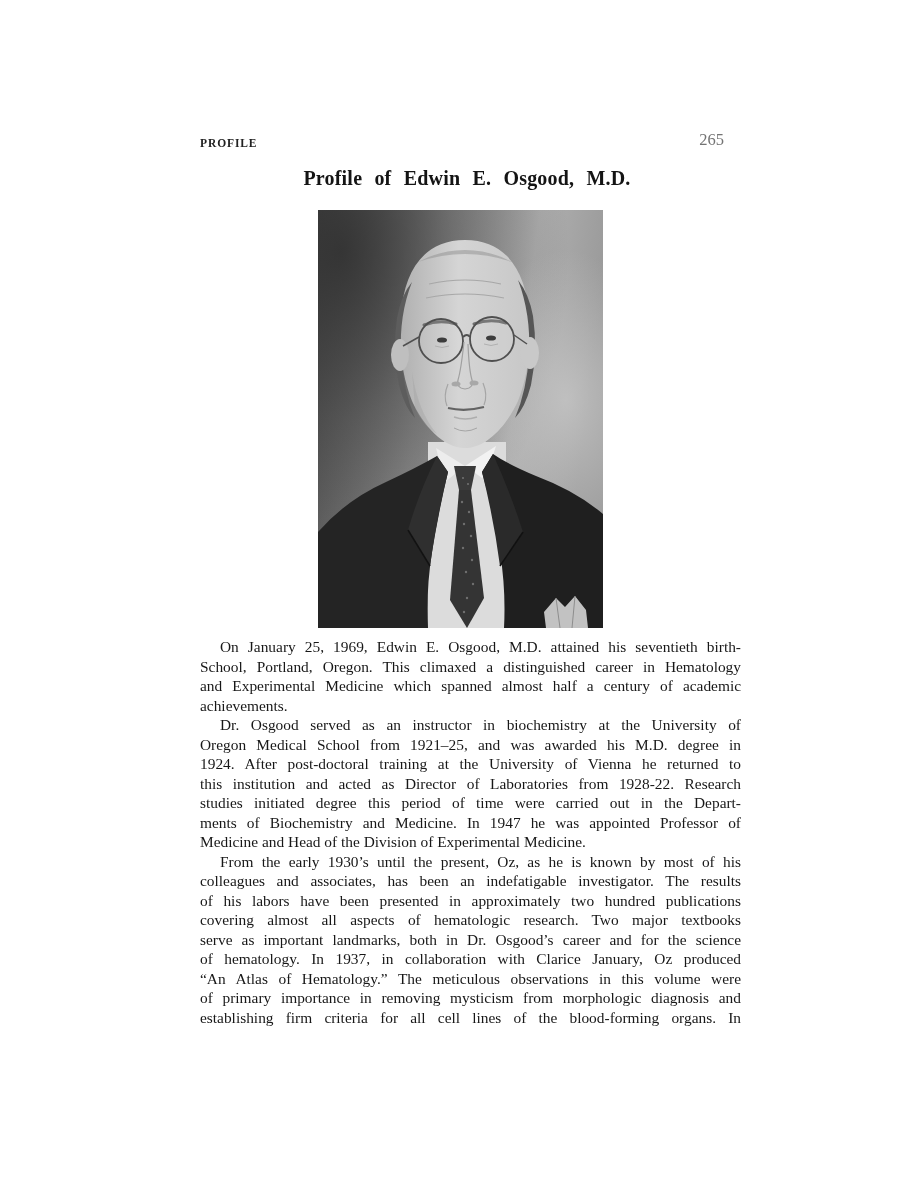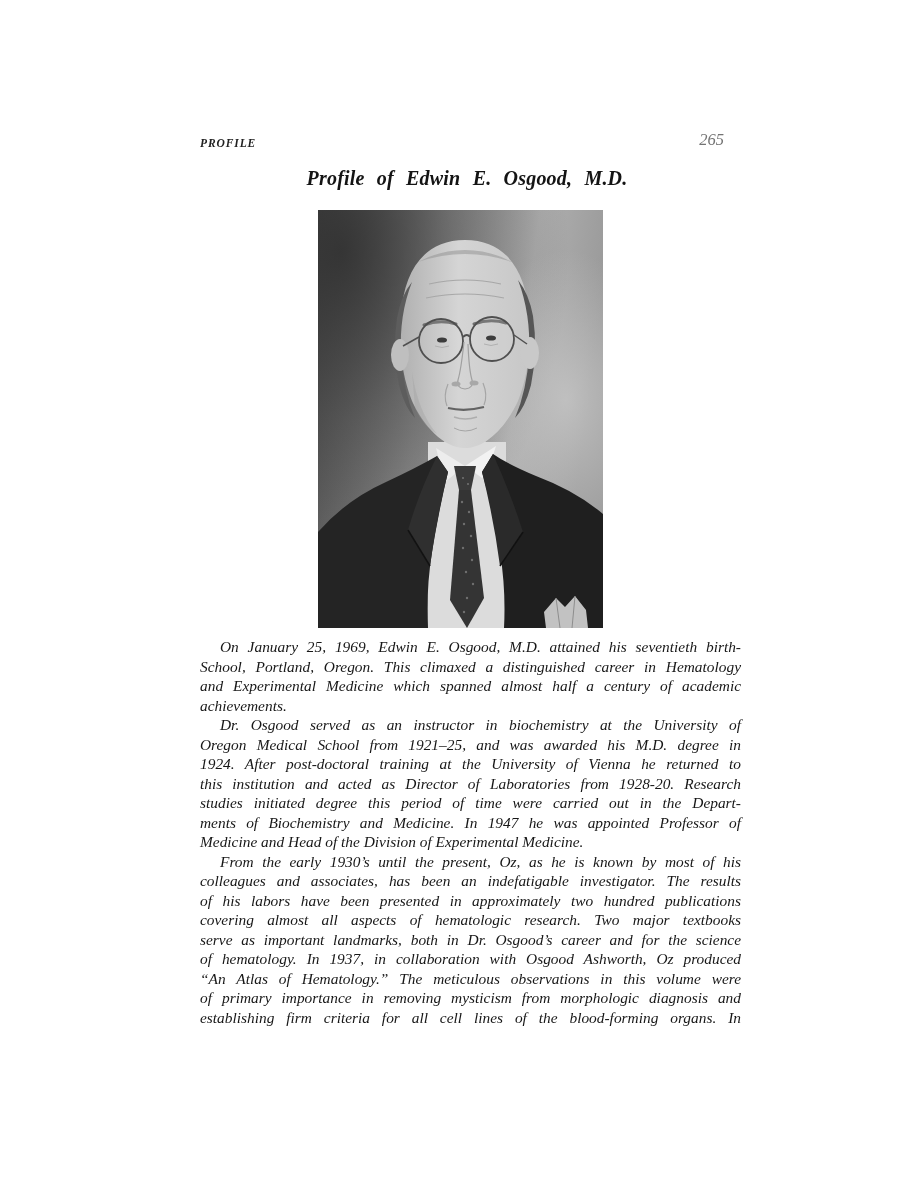--- a/index.html
+++ b/index.html
@@ -5,21 +5,20 @@
   * { margin: 0; padding: 0; box-sizing: border-box; }
   html, body { background: #ffffff; }
   .page {
     position: relative;
     width: 918px;
     height: 1188px;
     background: #ffffff;
     font-family: "Liberation Serif", "DejaVu Serif", serif;
     color: #1b1b1b;
     overflow: hidden;
-    font-style: italic;
   }
   .running-head {
     position: absolute;
     left: 200px;
     top: 137px;
     font-size: 11.5px;
     font-weight: 700;
     letter-spacing: 0.9px;
     color: #222222;
   }
@@ -186,29 +185,29 @@
 
   <article class="body-text">
     <div class="line indent">On January 25, 1969, Edwin E. Osgood, M.D. attained his seventieth birth-</div>
     <div class="line">School, Portland, Oregon. This climaxed a distinguished career in Hematology</div>
     <div class="line">and Experimental Medicine which spanned almost half a century of academic</div>
     <div class="line flush">achievements.</div>
 
     <div class="line indent">Dr. Osgood served as an instructor in biochemistry at the University of</div>
     <div class="line">Oregon Medical School from 1921–25, and was awarded his M.D. degree in</div>
     <div class="line">1924. After post-doctoral training at the University of Vienna he returned to</div>
-    <div class="line">this institution and acted as Director of Laboratories from 1928-20. Research</div>
+    <div class="line">this institution and acted as Director of Laboratories from 1928-22. Research</div>
     <div class="line">studies initiated degree this period of time were carried out in the Depart-</div>
     <div class="line">ments of Biochemistry and Medicine. In 1947 he was appointed Professor of</div>
     <div class="line flush">Medicine and Head of the Division of Experimental Medicine.</div>
 
     <div class="line indent">From the early 1930’s until the present, Oz, as he is known by most of his</div>
     <div class="line">colleagues and associates, has been an indefatigable investigator. The results</div>
     <div class="line">of his labors have been presented in approximately two hundred publications</div>
     <div class="line">covering almost all aspects of hematologic research. Two major textbooks</div>
     <div class="line">serve as important landmarks, both in Dr. Osgood’s career and for the science</div>
-    <div class="line">of hematology. In 1937, in collaboration with Osgood Ashworth, Oz produced</div>
+    <div class="line">of hematology. In 1937, in collaboration with Clarice January, Oz produced</div>
     <div class="line">“An Atlas of Hematology.” The meticulous observations in this volume were</div>
     <div class="line">of primary importance in removing mysticism from morphologic diagnosis and</div>
     <div class="line">establishing firm criteria for all cell lines of the blood-forming organs. In</div>
   </article>
 
 </div>
 
 </body></html>

